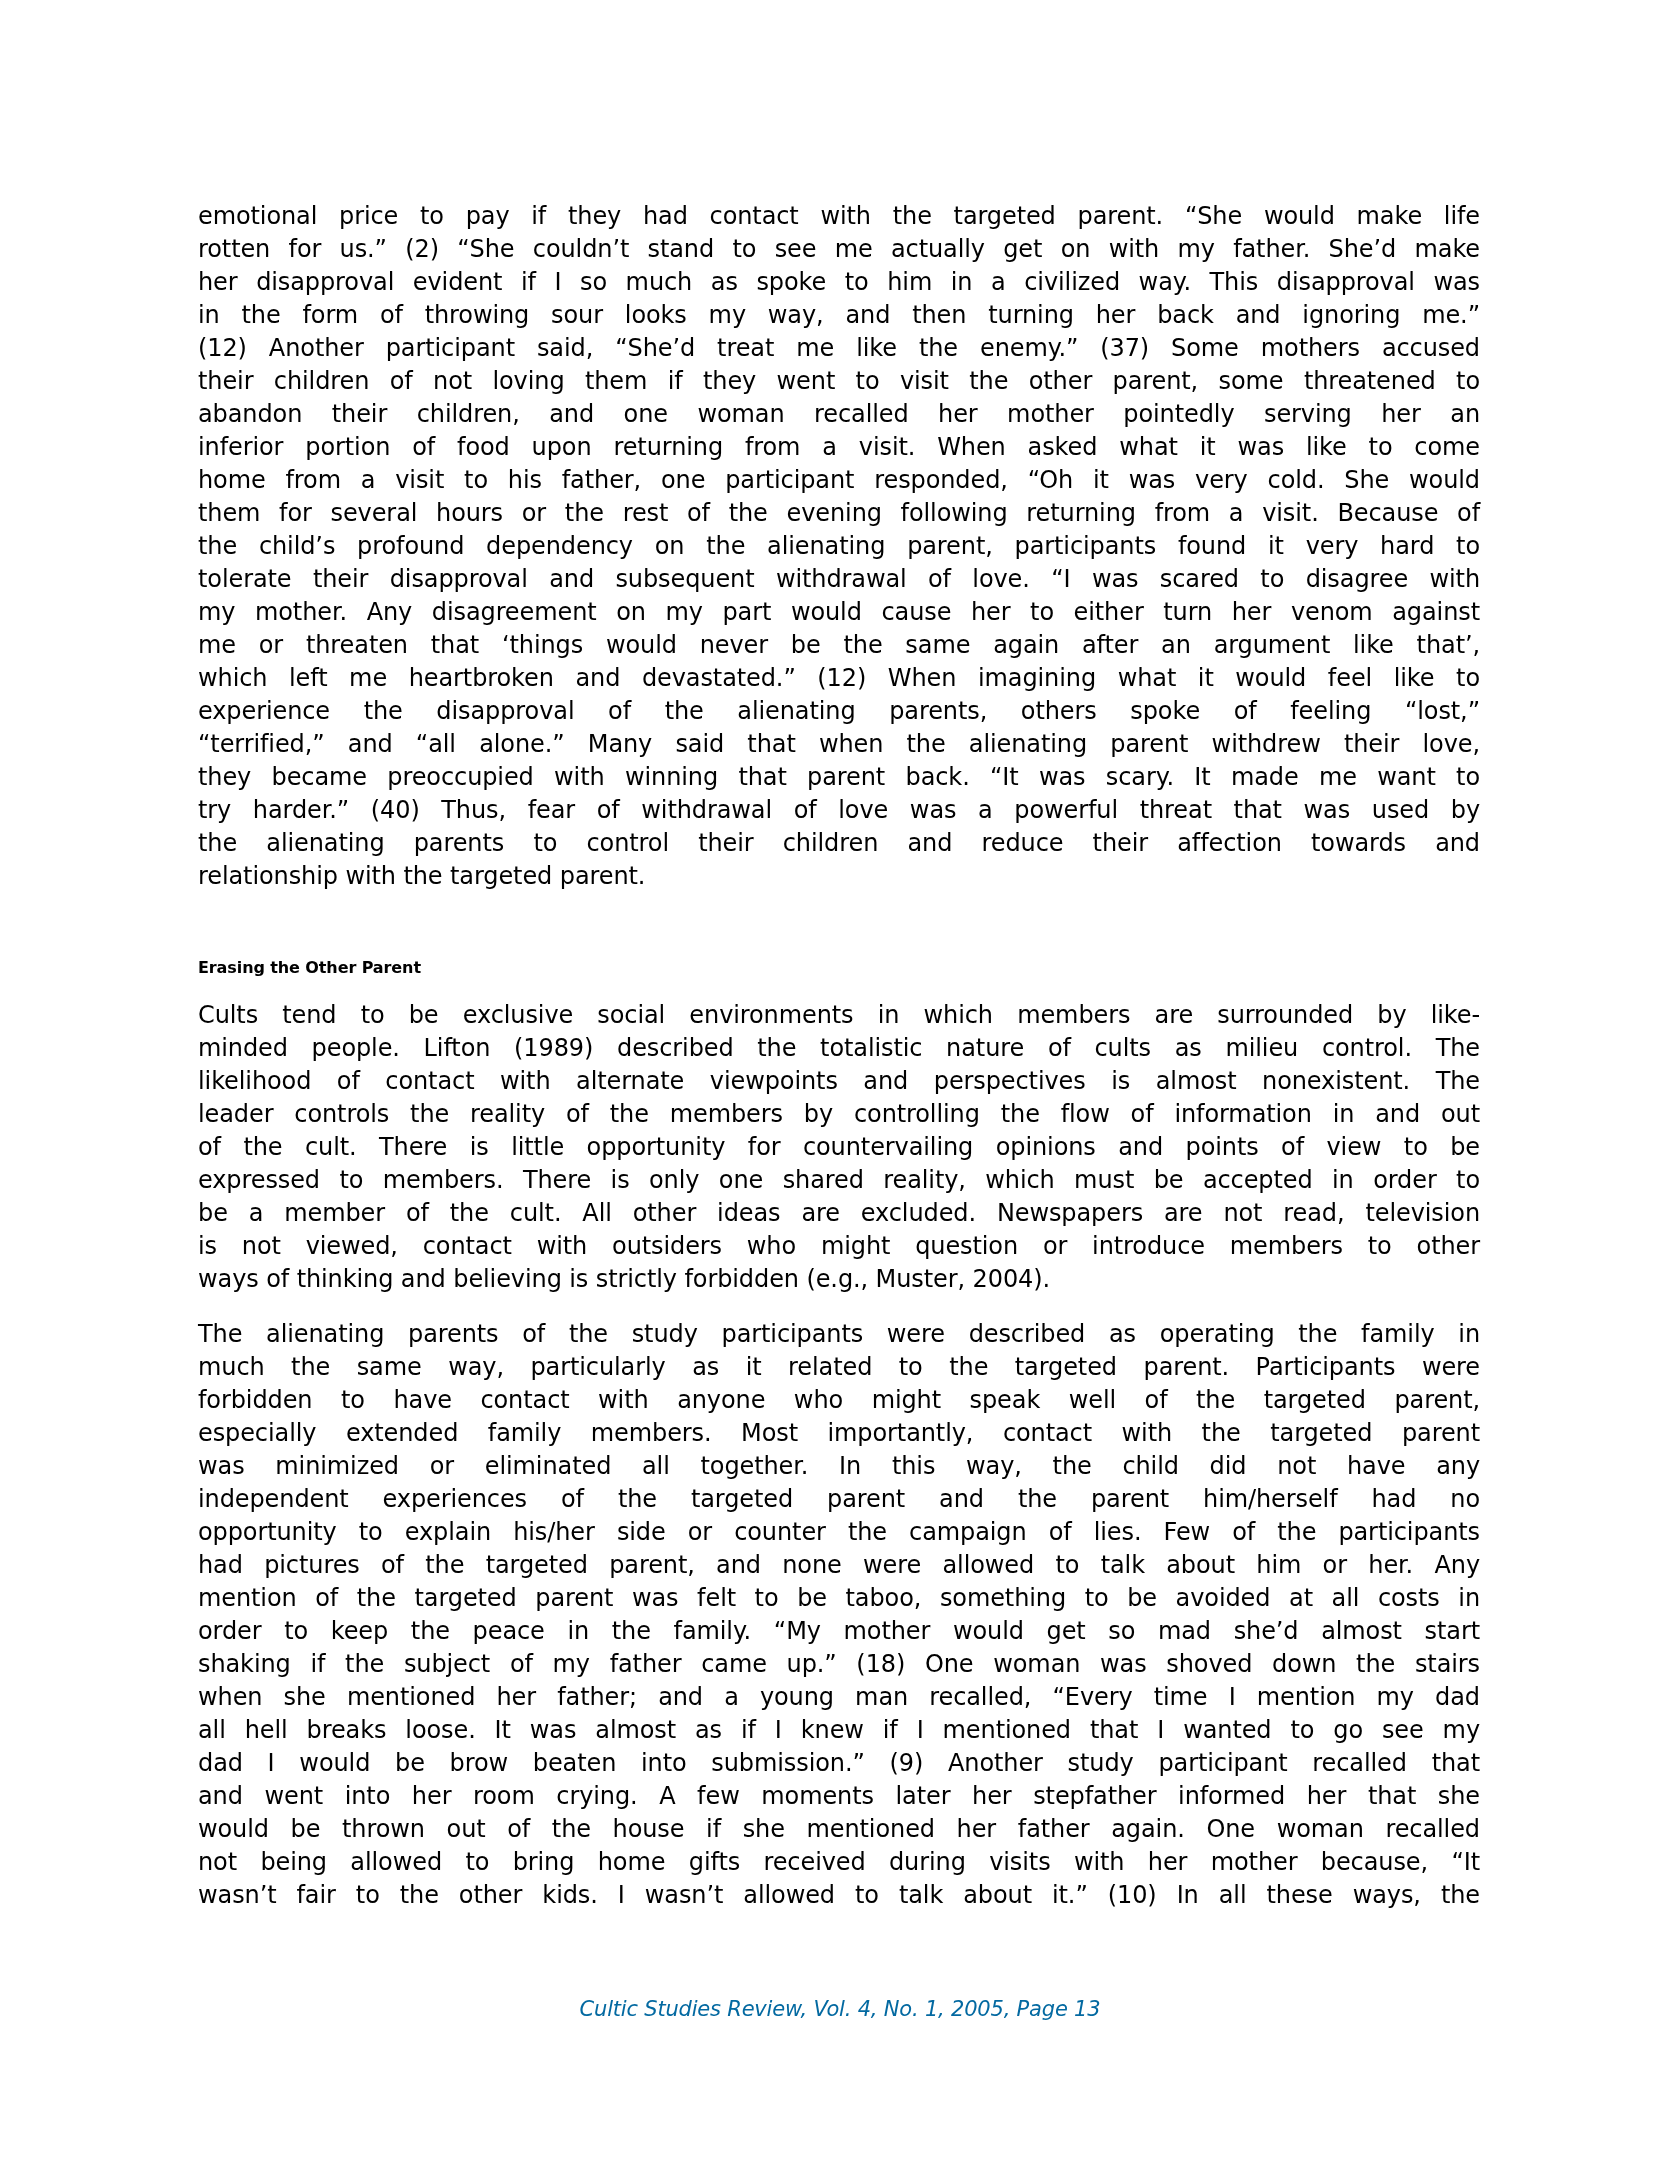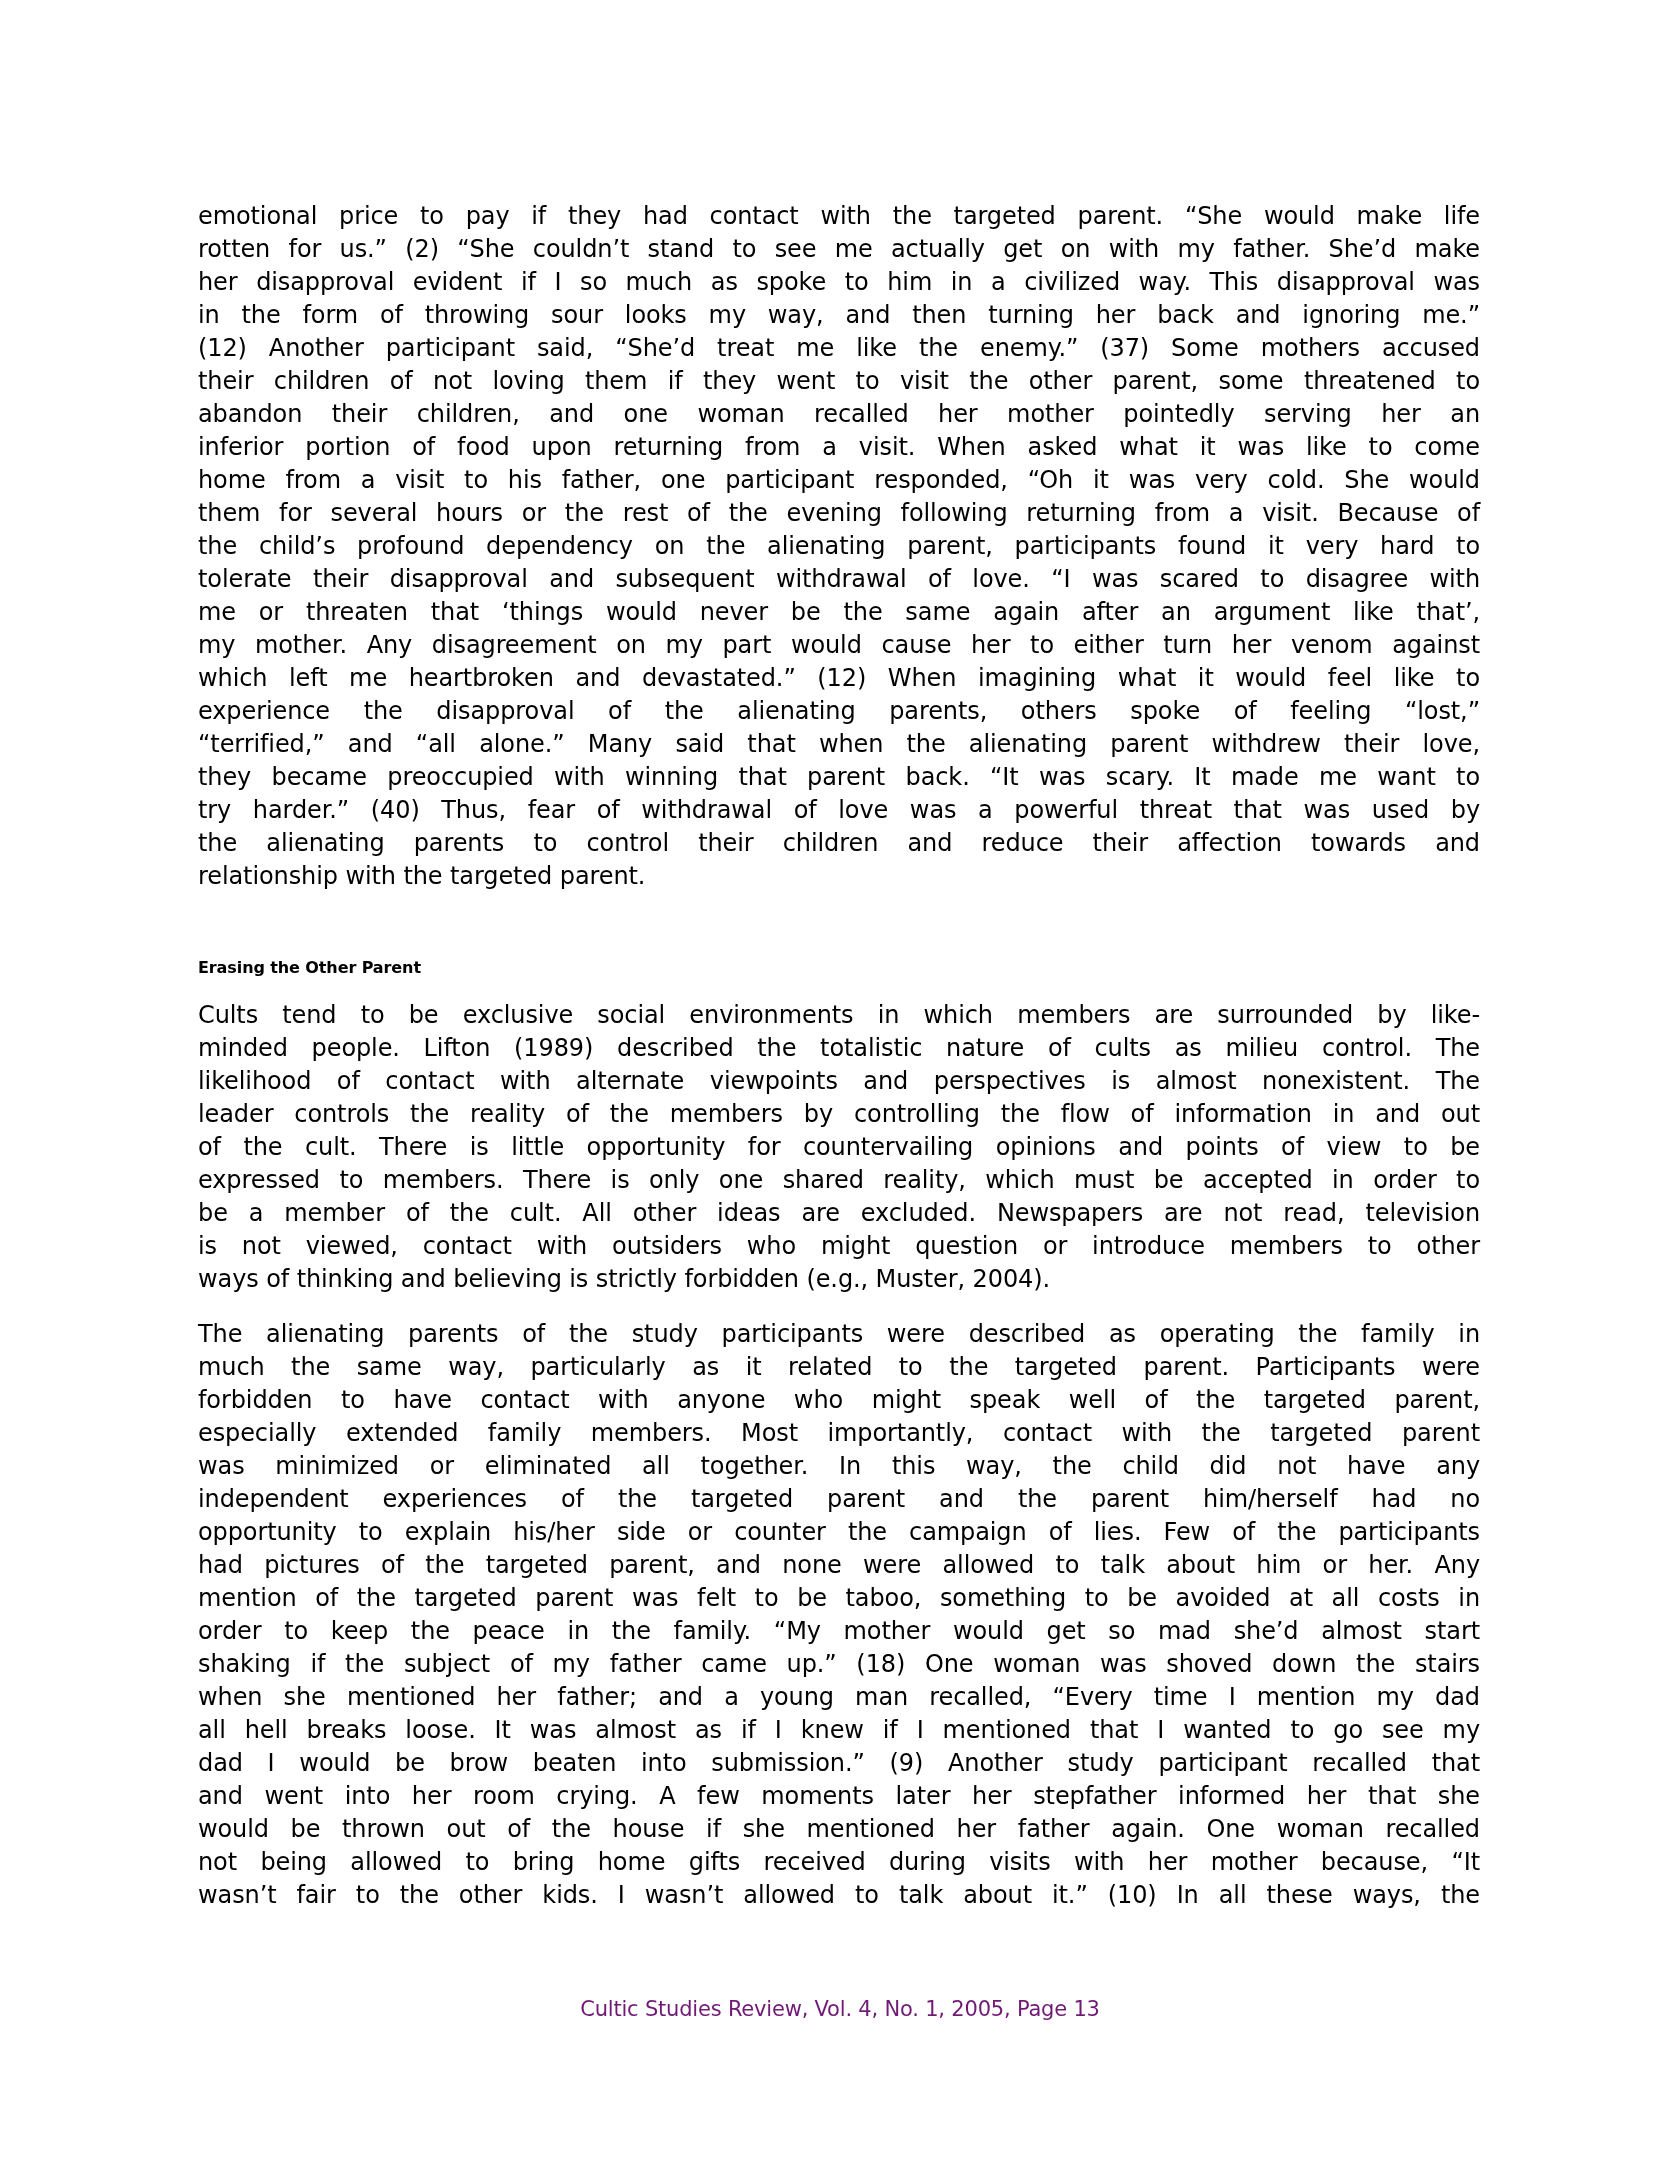--- a/index.html
+++ b/index.html
@@ -35,23 +35,24 @@
     white-space: nowrap;
     letter-spacing: -0.1px;
   }
   .footer {
     position: absolute;
     left: 0;
     width: 1680px;
     top: 1994px;
     text-align: center;
     font-family: "DejaVu Sans", sans-serif;
+    font-style: italic;
     font-size: 21px;
     line-height: 30px;
-    color: #701a75;
+    color: #0369a1;
     letter-spacing: -0.2px;
   }
 </style>
 </head>
 <body>
 
 <div class="page">
 
   <div class="para" id="p1" style="top:200px;">
       <span class="line" style="display: block;">emotional price to pay if they had contact with the targeted parent. “She would make life</span>
@@ -59,22 +60,22 @@
       <span class="line" style="display: block;">her disapproval evident if I so much as spoke to him in a civilized way. This disapproval was</span>
       <span class="line" style="display: block;">in the form of throwing sour looks my way, and then turning her back and ignoring me.”</span>
       <span class="line" style="display: block;">(12) Another participant said, “She’d treat me like the enemy.” (37) Some mothers accused</span>
       <span class="line" style="display: block;">their children of not loving them if they went to visit the other parent, some threatened to</span>
       <span class="line" style="display: block;">abandon their children, and one woman recalled her mother pointedly serving her an</span>
       <span class="line" style="display: block;">inferior portion of food upon returning from a visit. When asked what it was like to come</span>
       <span class="line" style="display: block;">home from a visit to his father, one participant responded, “Oh it was very cold. She would</span>
       <span class="line" style="display: block;">them for several hours or the rest of the evening following returning from a visit. Because of</span>
       <span class="line" style="display: block;">the child’s profound dependency on the alienating parent, participants found it very hard to</span>
       <span class="line" style="display: block;">tolerate their disapproval and subsequent withdrawal of love. “I was scared to disagree with</span>
+      <span class="line" style="display: block;">my mother. Any disagreement on my part would cause her to either turn her venom against</span>
       <span class="line" style="display: block;">me or threaten that ‘things would never be the same again after an argument like that’,</span>
-      <span class="line" style="display: block;">my mother. Any disagreement on my part would cause her to either turn her venom against</span>
       <span class="line" style="display: block;">which left me heartbroken and devastated.” (12) When imagining what it would feel like to</span>
       <span class="line" style="display: block;">experience the disapproval of the alienating parents, others spoke of feeling “lost,”</span>
       <span class="line" style="display: block;">“terrified,” and “all alone.” Many said that when the alienating parent withdrew their love,</span>
       <span class="line" style="display: block;">they became preoccupied with winning that parent back. “It was scary. It made me want to</span>
       <span class="line" style="display: block;">try harder.” (40) Thus, fear of withdrawal of love was a powerful threat that was used by</span>
       <span class="line" style="display: block;">the alienating parents to control their children and reduce their affection towards and</span>
       <span class="line last" style="display: block;">relationship with the targeted parent.</span>
     </div>
 
   <div class="heading" style="top:951px;">Erasing the Other Parent</div>

